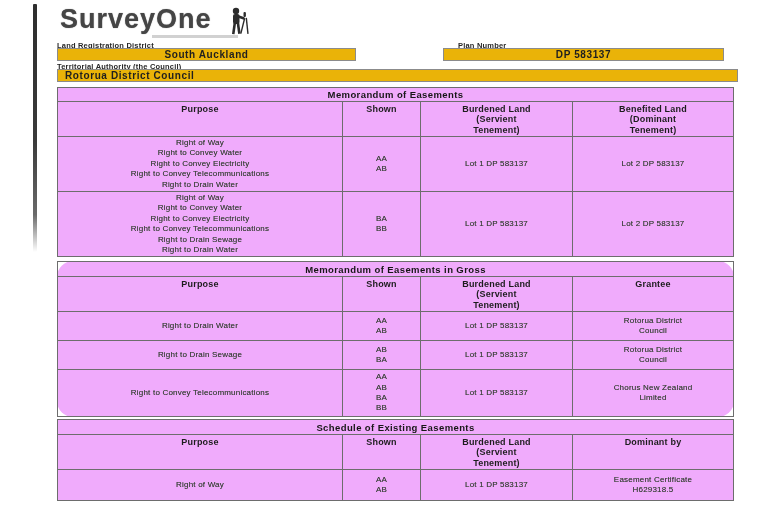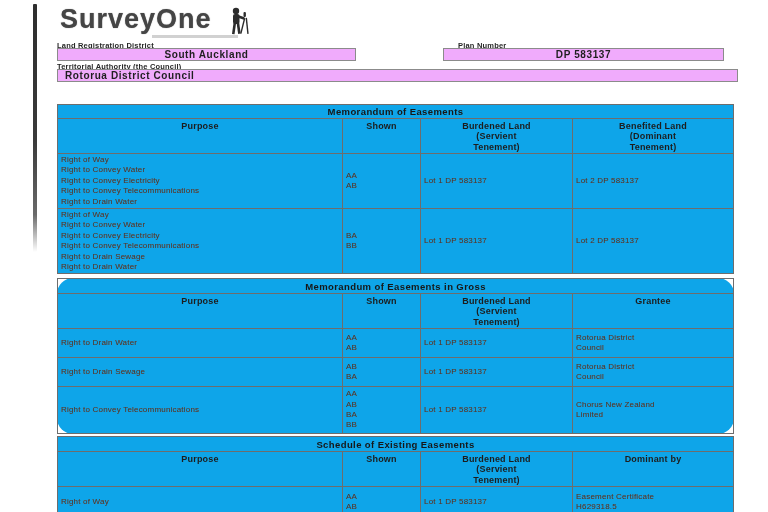--- a/index.html
+++ b/index.html
@@ -32,47 +32,46 @@
     position:absolute; left:92px; top:33px; width:86px; height:3px;
     background:#c2c2c2; opacity:.75;
   }
 
   
   .field-label {
     position:absolute; font-size:7.5px; font-weight:700; color:#262626;
     letter-spacing:.2px; white-space:nowrap;
   }
   .field-box {
-    position:absolute; height:13px; border:1px solid #8b8b8b; background:#f0abfc;
+    position:absolute; height:13px; border:1px solid #8b8b8b; background:#eab308;
     display:flex; align-items:center; font-size:10px; font-weight:700;
     color:#1f1f1f; letter-spacing:.6px;
   }
   .field-box.centered { justify-content:center; }
   .field-box.left { justify-content:flex-start; padding-left:7px; }
 
   
   table.doc-table {
     position:absolute; border-collapse:collapse; table-layout:fixed;
-    background:#0ea5e9;
-    margin-top:17px;
+    background:#f0abfc;
   }
   .doc-table td, .doc-table th {
     border:1px solid #6d6d6d; padding:1px 3px; overflow:hidden;
   }
   .doc-table .t-title {
     font-size:9.5px; font-weight:700; color:#171717; text-align:center;
     letter-spacing:.4px;
   }
   .doc-table th.col-head {
     font-size:9px; font-weight:700; color:#1d1d1d; 
     vertical-align:top; line-height:1.15; white-space:pre-line; letter-spacing:.2px;
     padding-top:2px;
   }
   .doc-table td.cell {
-    font-size:8px; color:#3c3c3c; text-align:left; vertical-align:middle;
+    font-size:8px; color:#3c3c3c; text-align:center; vertical-align:middle;
     line-height:1.3; white-space:pre-line; letter-spacing:.2px;
     text-shadow:0 0 .5px #777;
   }
 </style>
 </head>
 <body>
 
 <div class="page">
 
   <div class="scan-line"></div>

